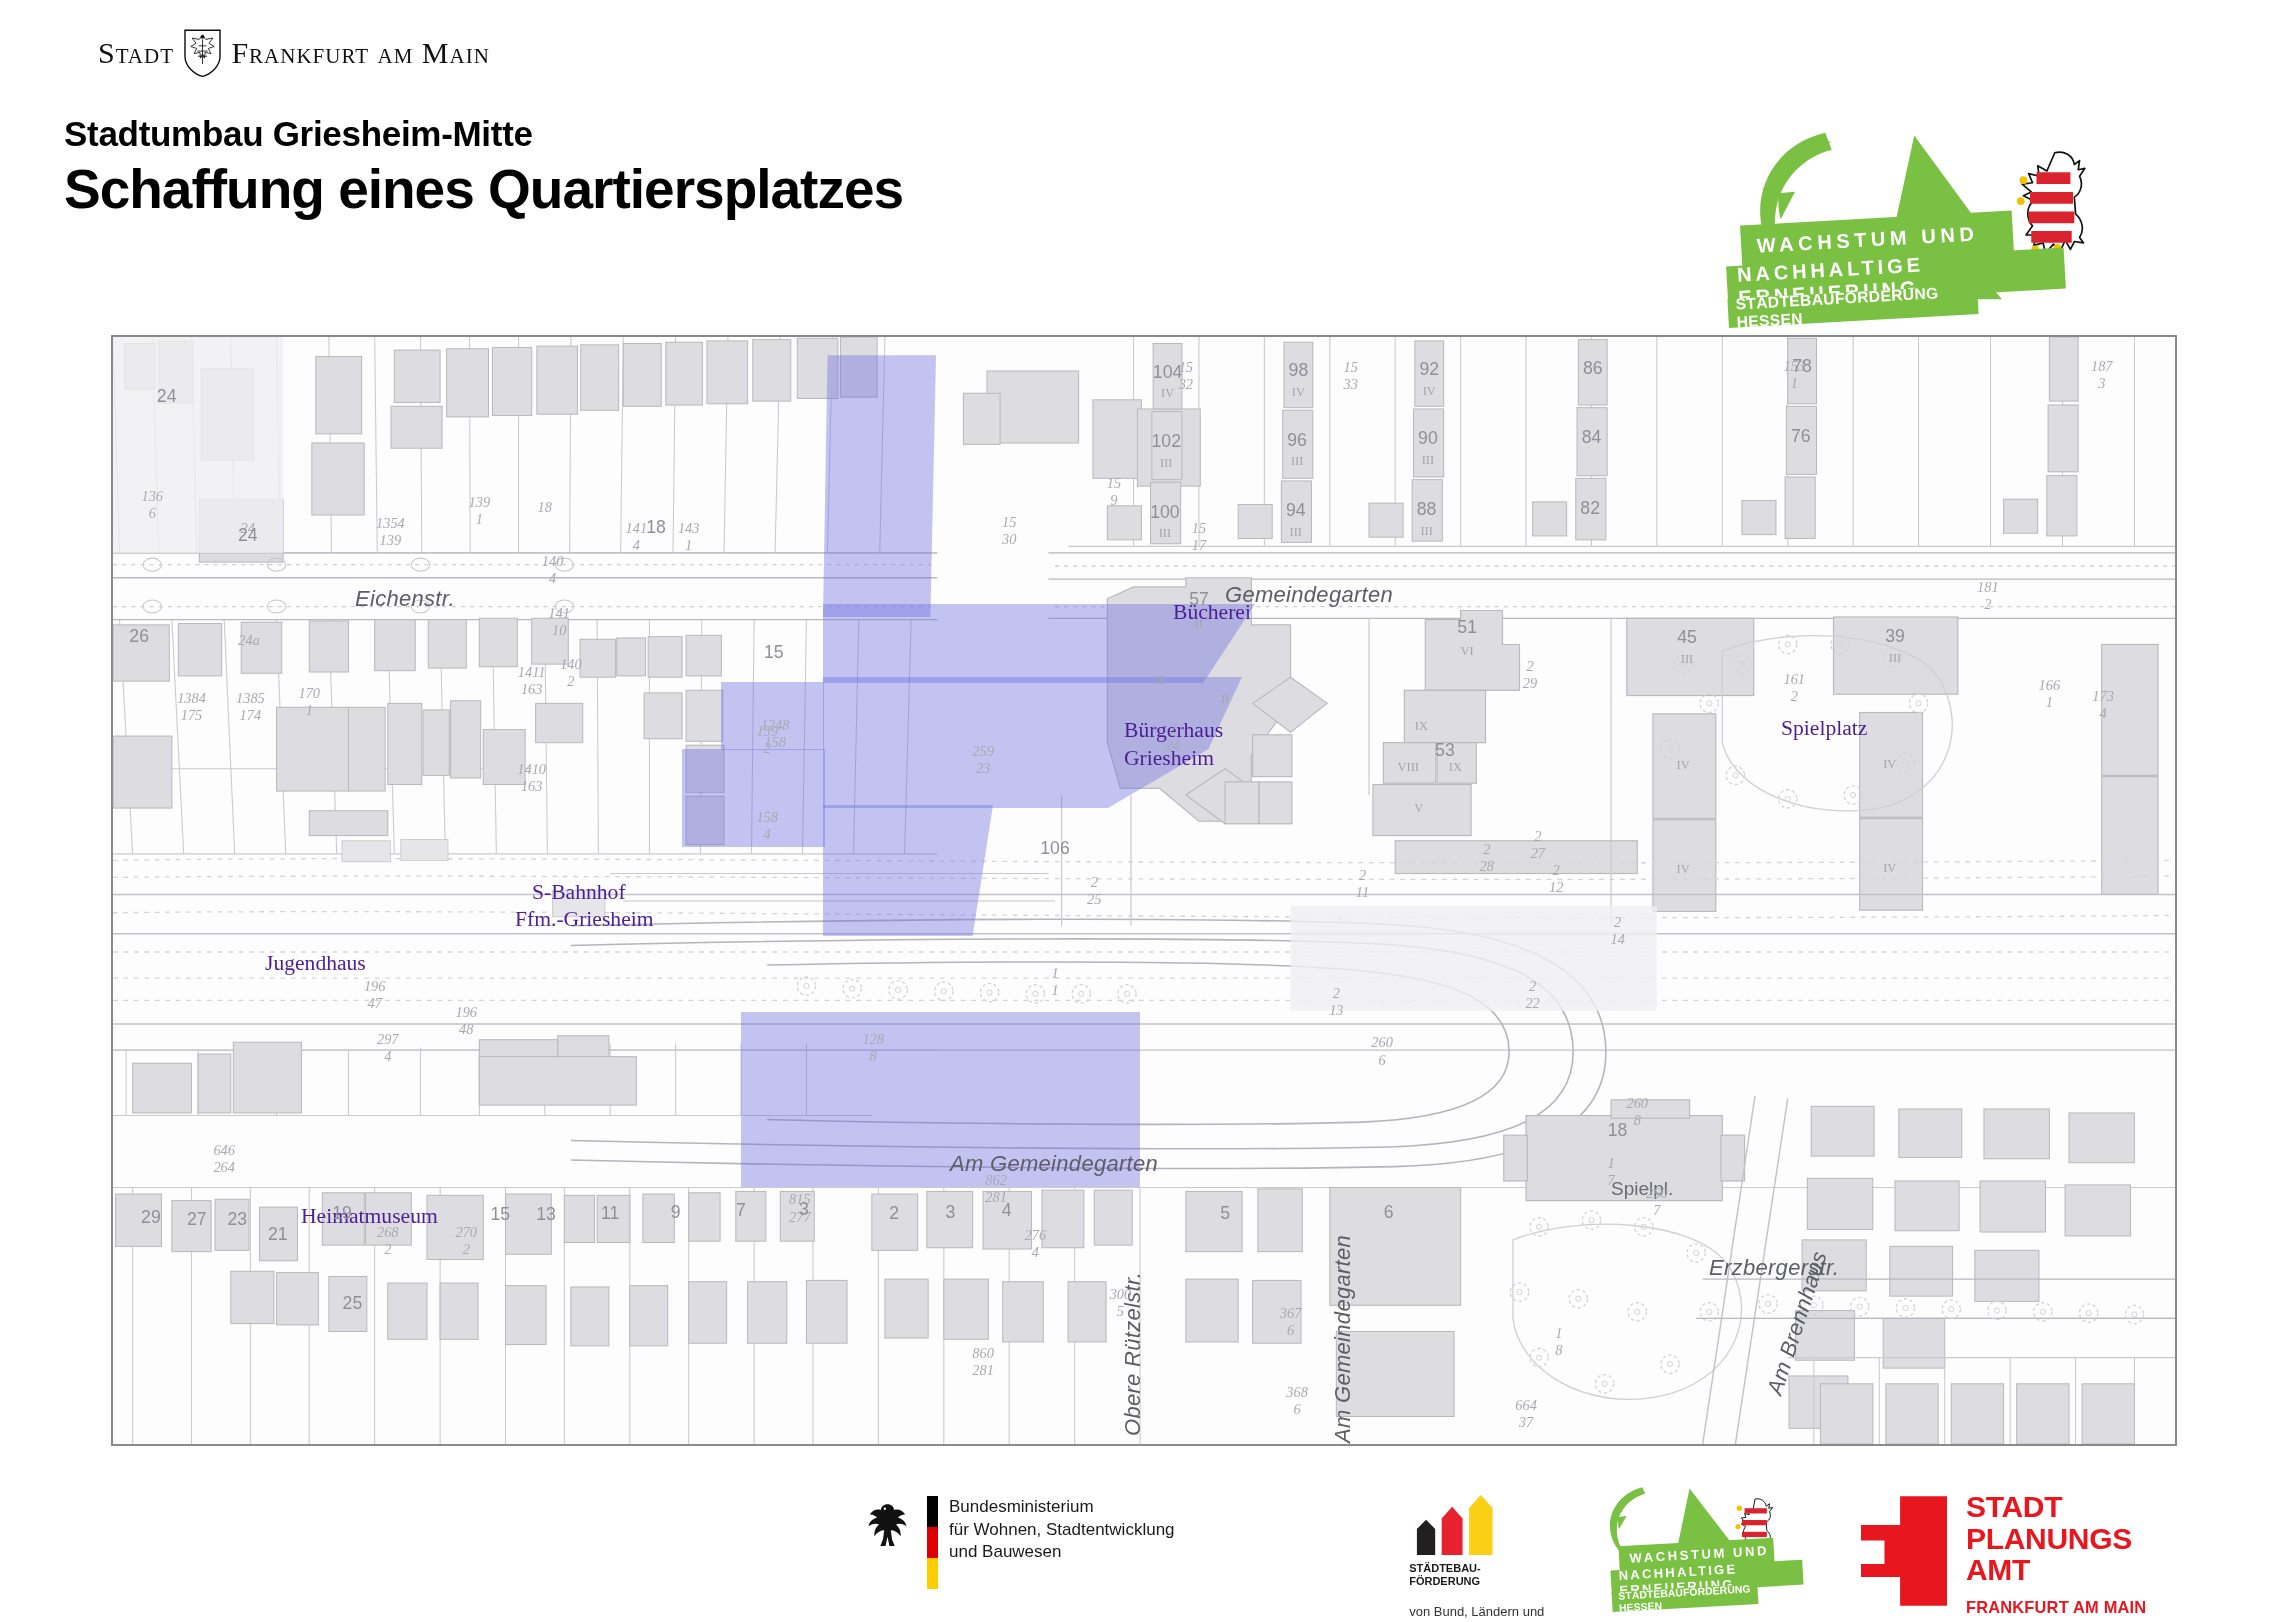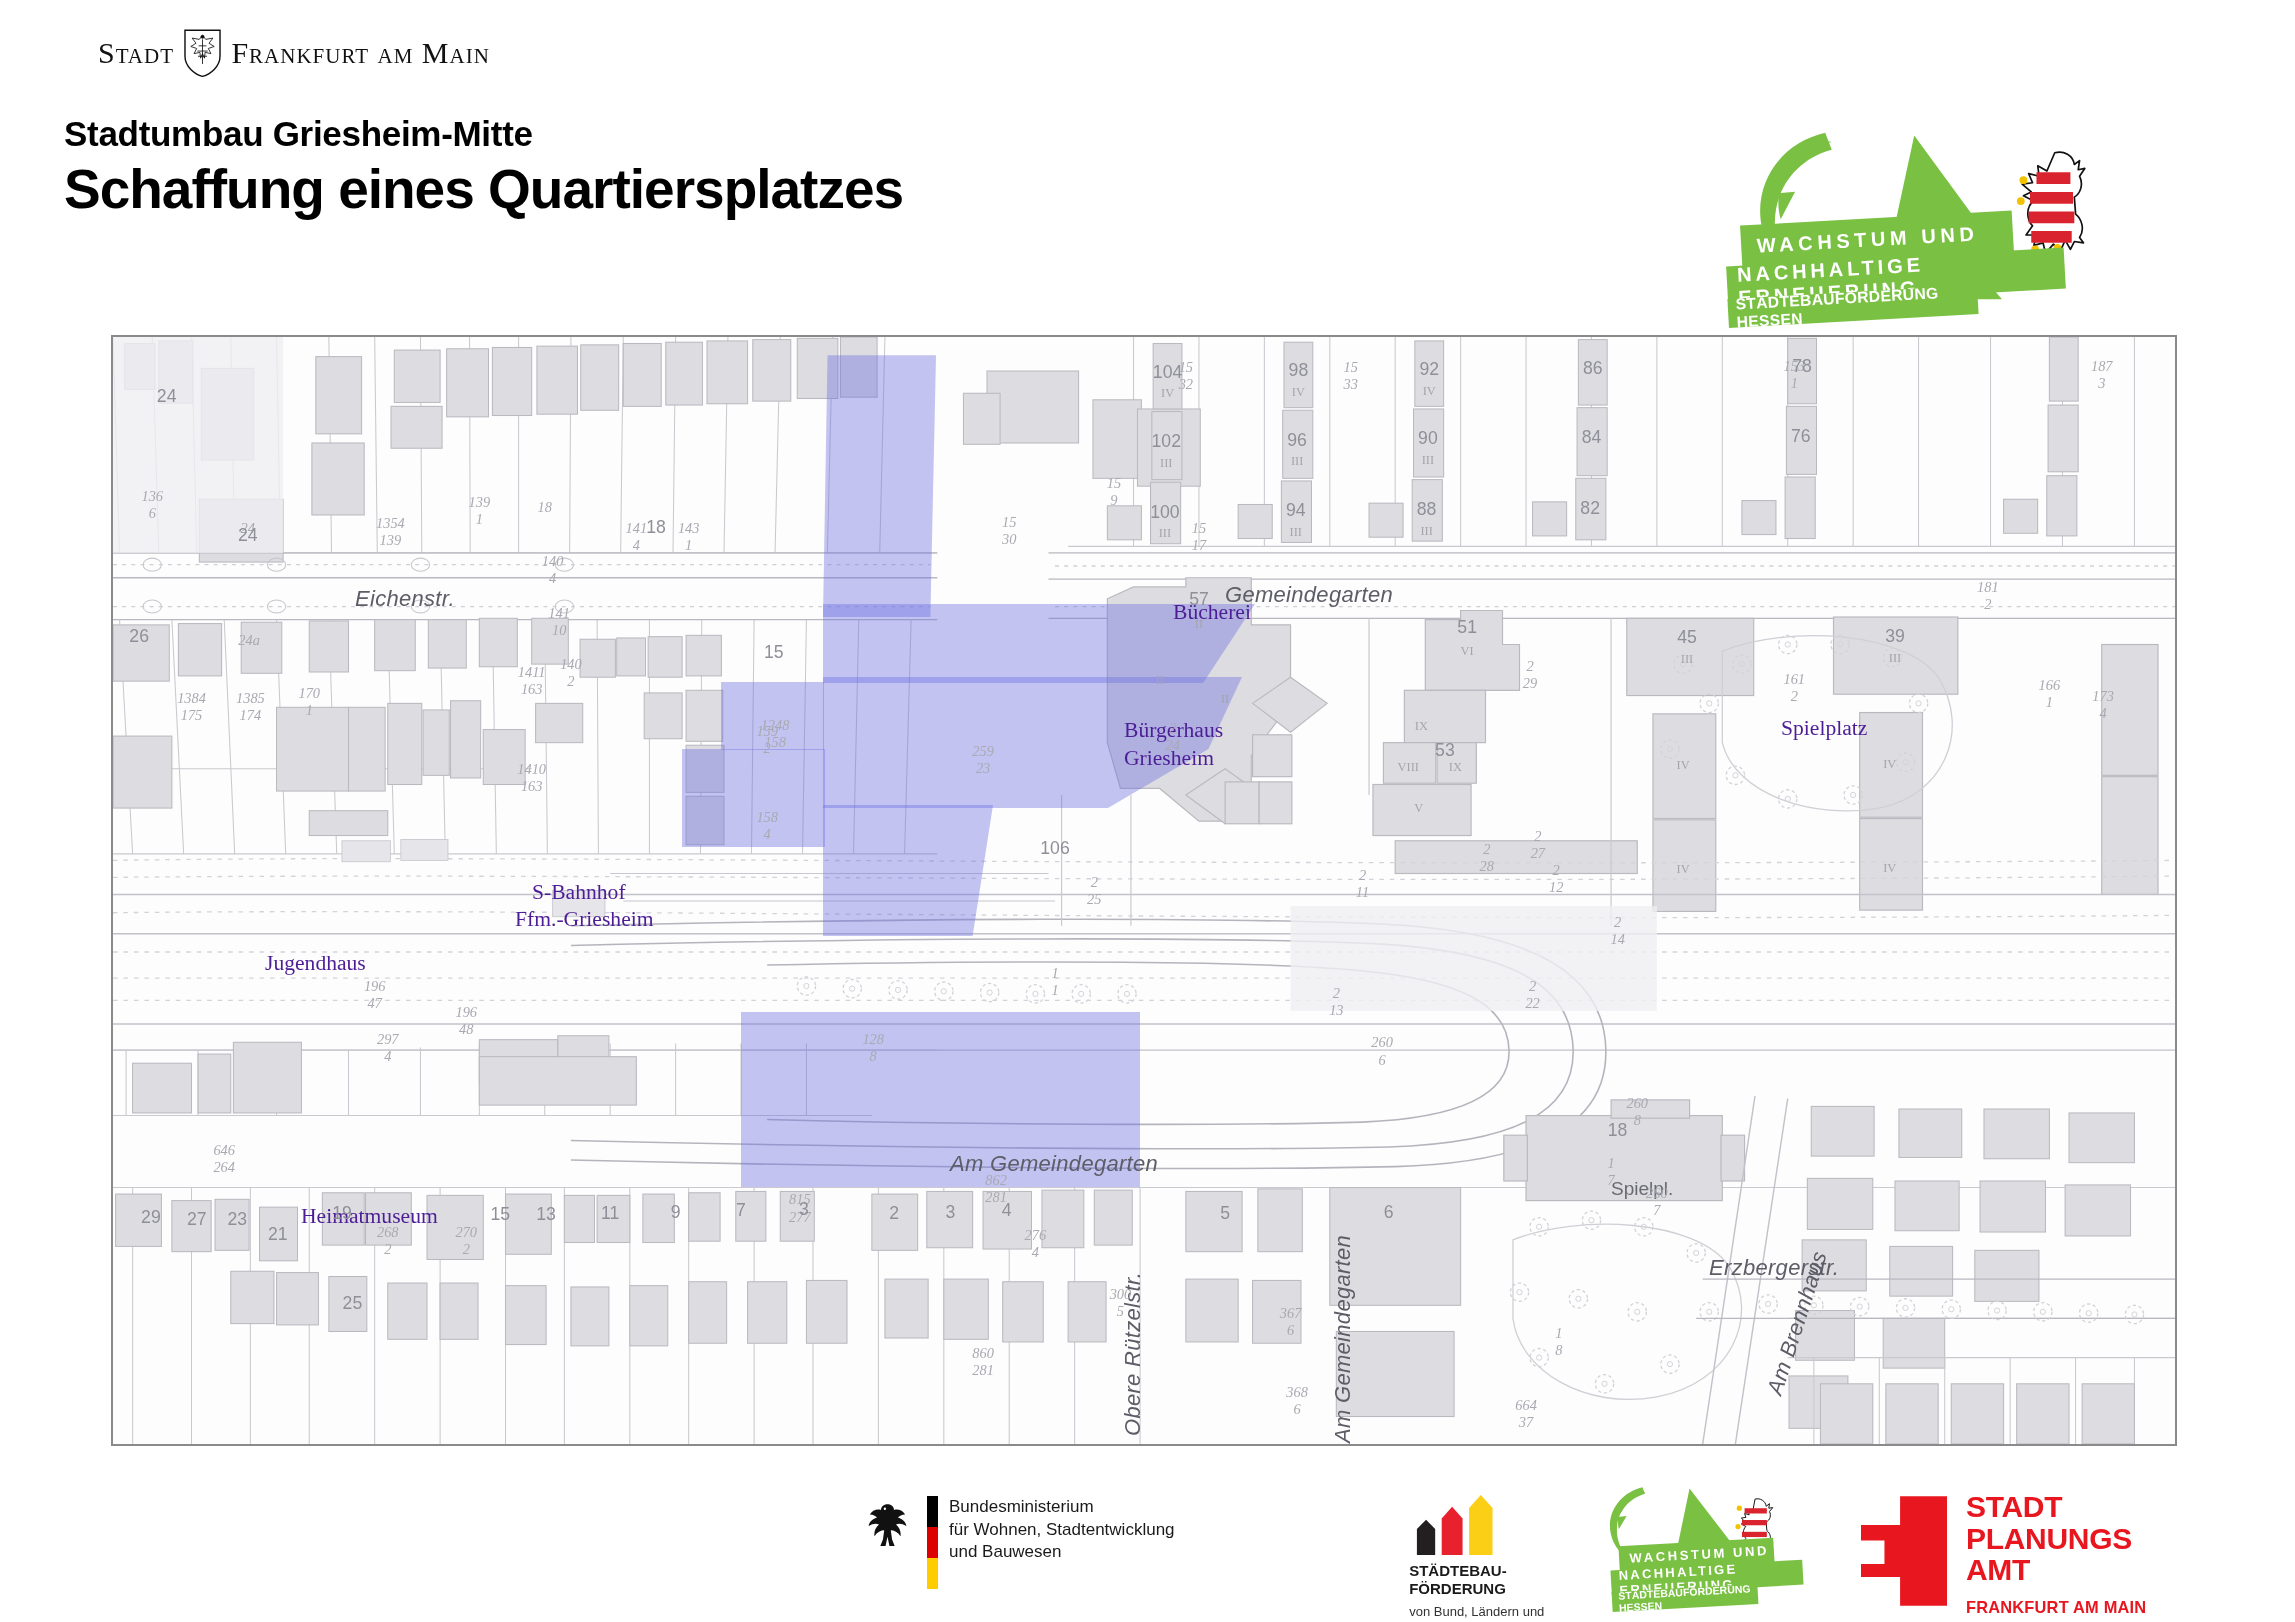--- a/index.html
+++ b/index.html
@@ -47,21 +47,21 @@
   #bmwsb .tri{position:absolute;left:63px;top:14.4px;width:11px;height:92px;}
   #bmwsb .tri i{display:block;height:33.4%;}
   #bmwsb .txt{position:absolute;left:85px;top:14.4px;font-size:17px;line-height:1.32;
               font-family:"Liberation Sans",sans-serif;color:#1a1a1a;}
 
   #hessen{left:1225px;width:131px;text-align:center;}
   #hessen .hw{font-size:27.5px;color:#13519e;font-weight:500;letter-spacing:0.7px;}
 
   #staedtebau{left:1400px;width:190px;}
   #staedtebau .houses{position:absolute;left:9.2px;top:13px;width:98px;height:60px;}
-  #staedtebau .t1{position:absolute;left:9.2px;top:80px;font-size:15px;font-weight:bold;line-height:1.18;color:#1a1a1a;}
+  #staedtebau .t1{position:absolute;left:9.2px;top:80px;font-size:11px;font-weight:bold;line-height:1.18;color:#1a1a1a;}
   #staedtebau .t2{position:absolute;left:9.2px;top:122px;font-size:13px;line-height:1.22;color:#333;}
 
   #wachstum2{left:1590px;width:262px;}
   .w2-band{position:absolute;background:#7ac143;color:#fff;font-weight:bold;}
   .w2-b1{left:29px;top:60px;width:144px;height:25px;transform:rotate(-3.2deg);
          font-size:13px;letter-spacing:2.6px;display:flex;align-items:center;padding-left:10.5px;}
   .w2-b2{left:21px;top:83px;width:184px;height:25px;transform:rotate(-3.2deg);
          font-size:13px;letter-spacing:2.3px;display:flex;align-items:center;padding-left:7.9px;}
   .w2-b3{left:22px;top:106px;width:139px;height:19.6px;transform:rotate(-3.2deg);
          font-size:10.5px;display:flex;align-items:center;padding-left:6.5px;}

